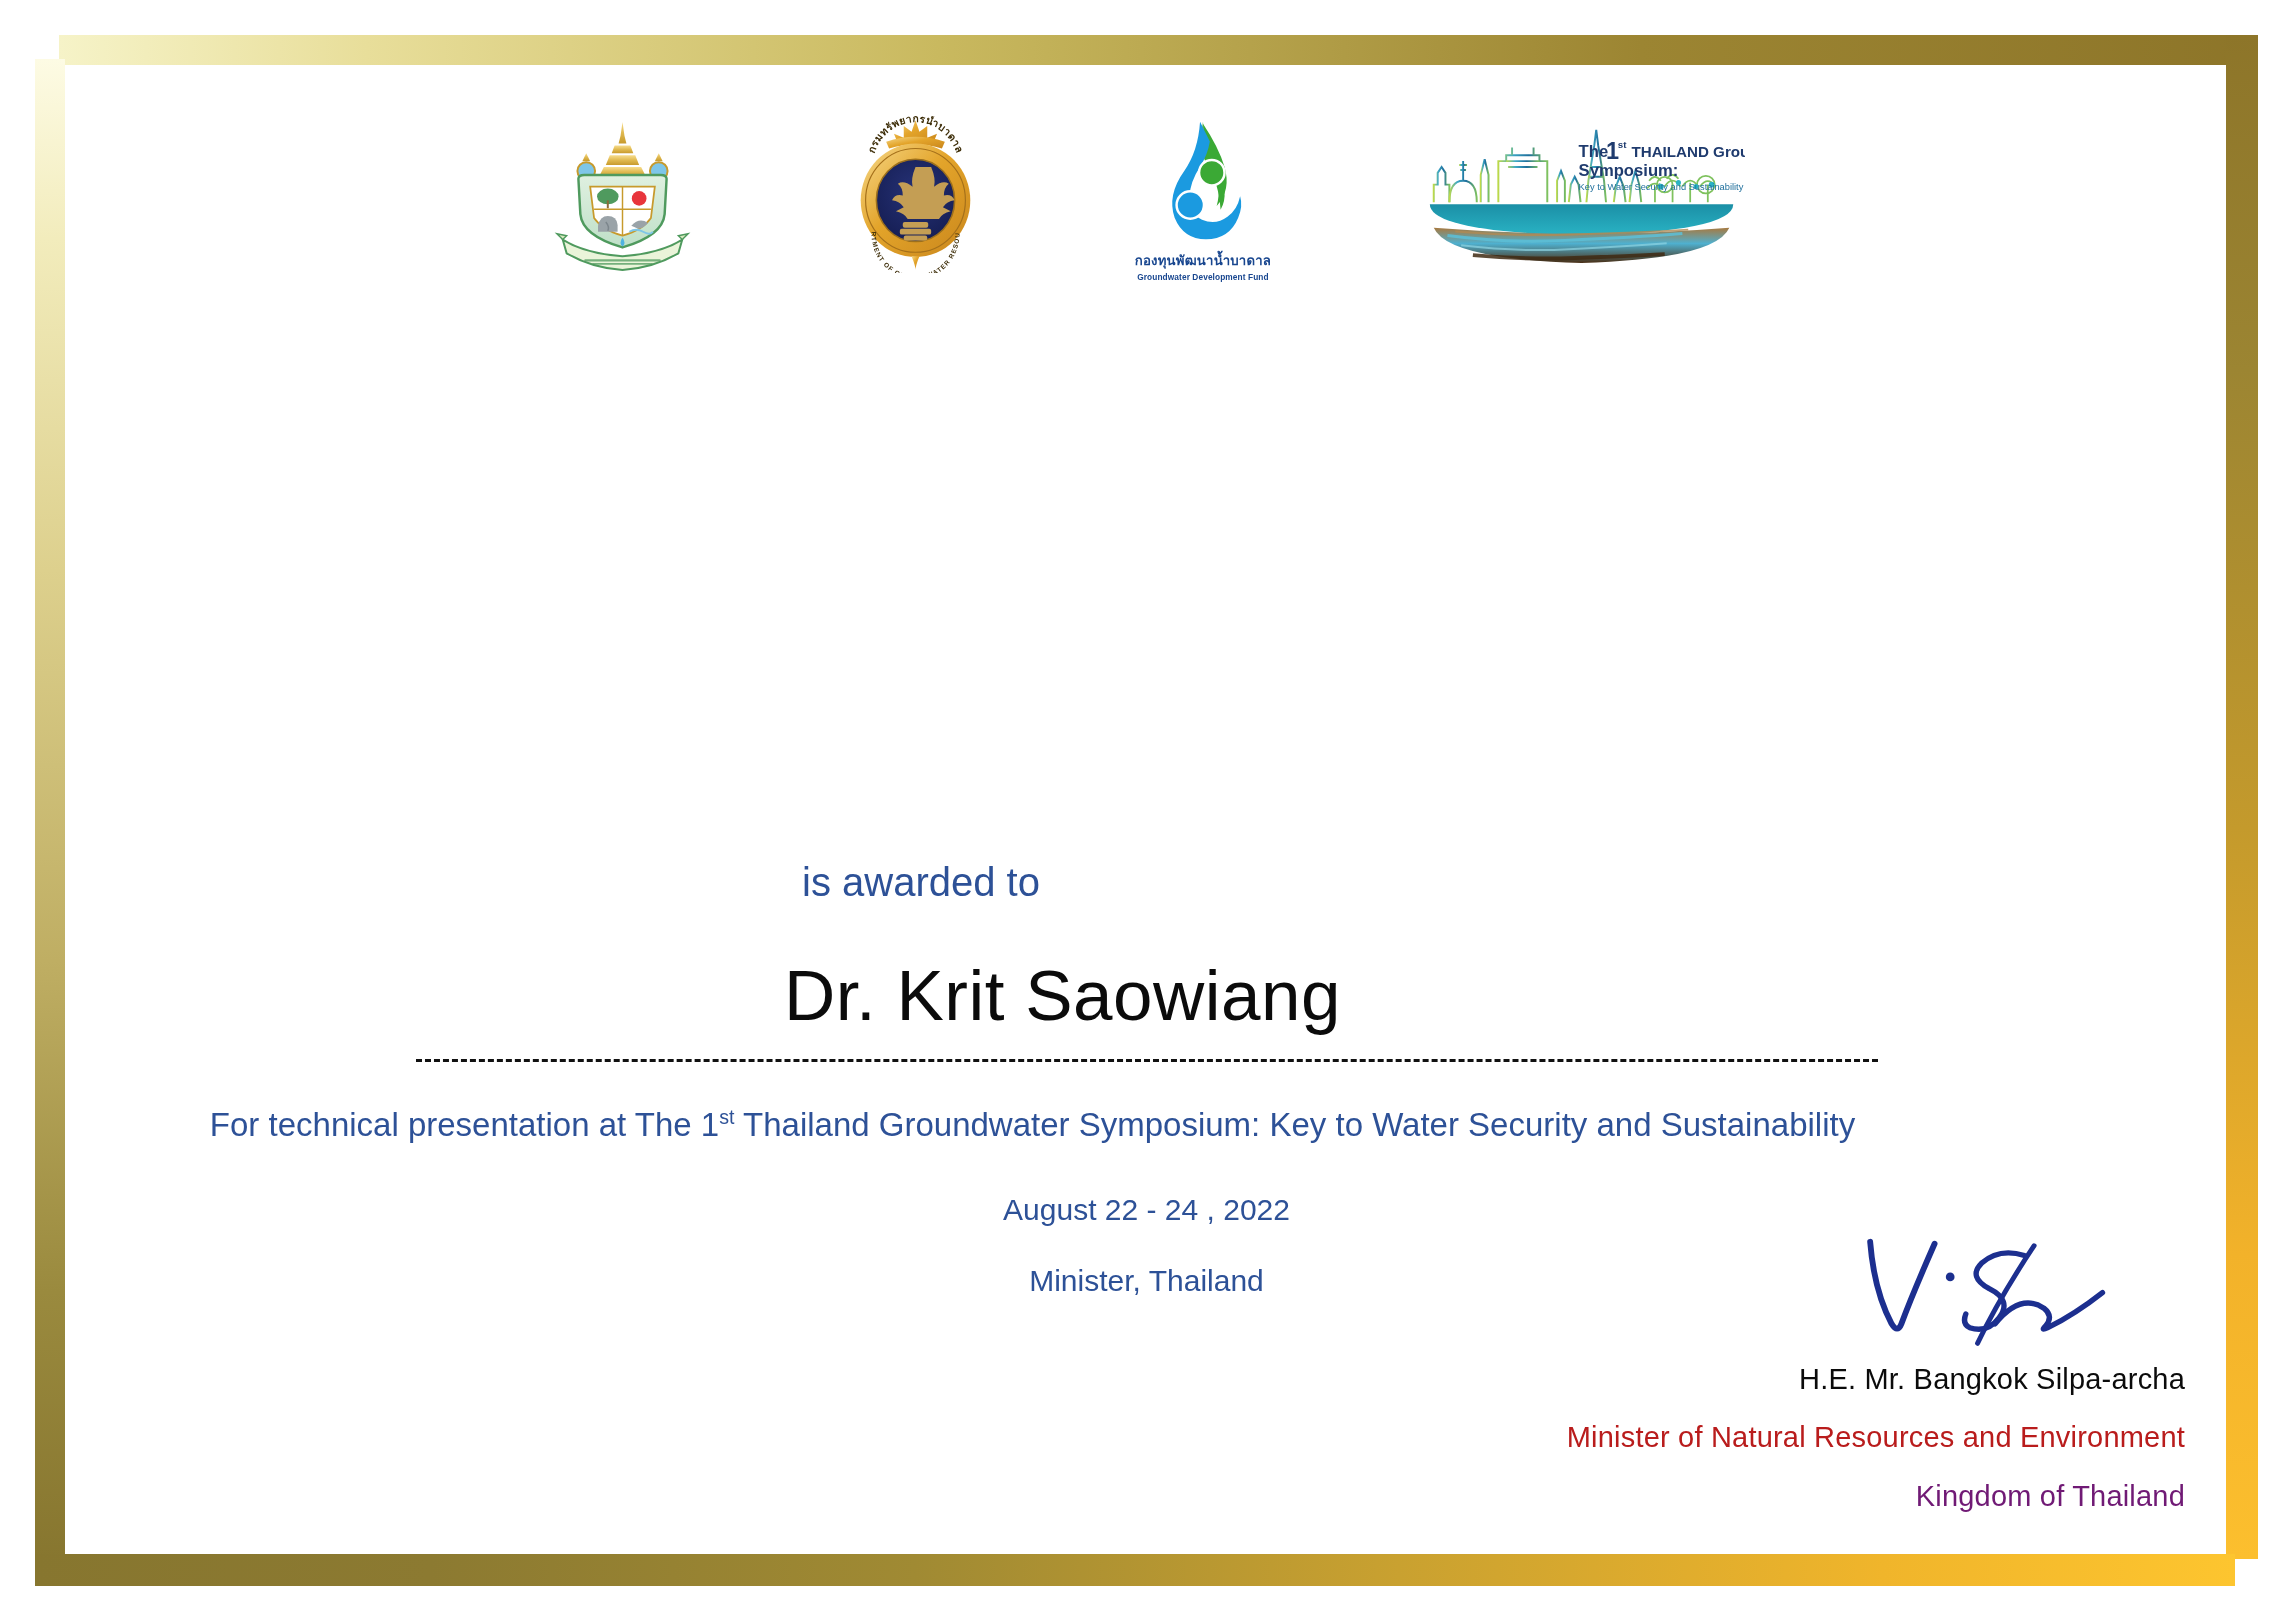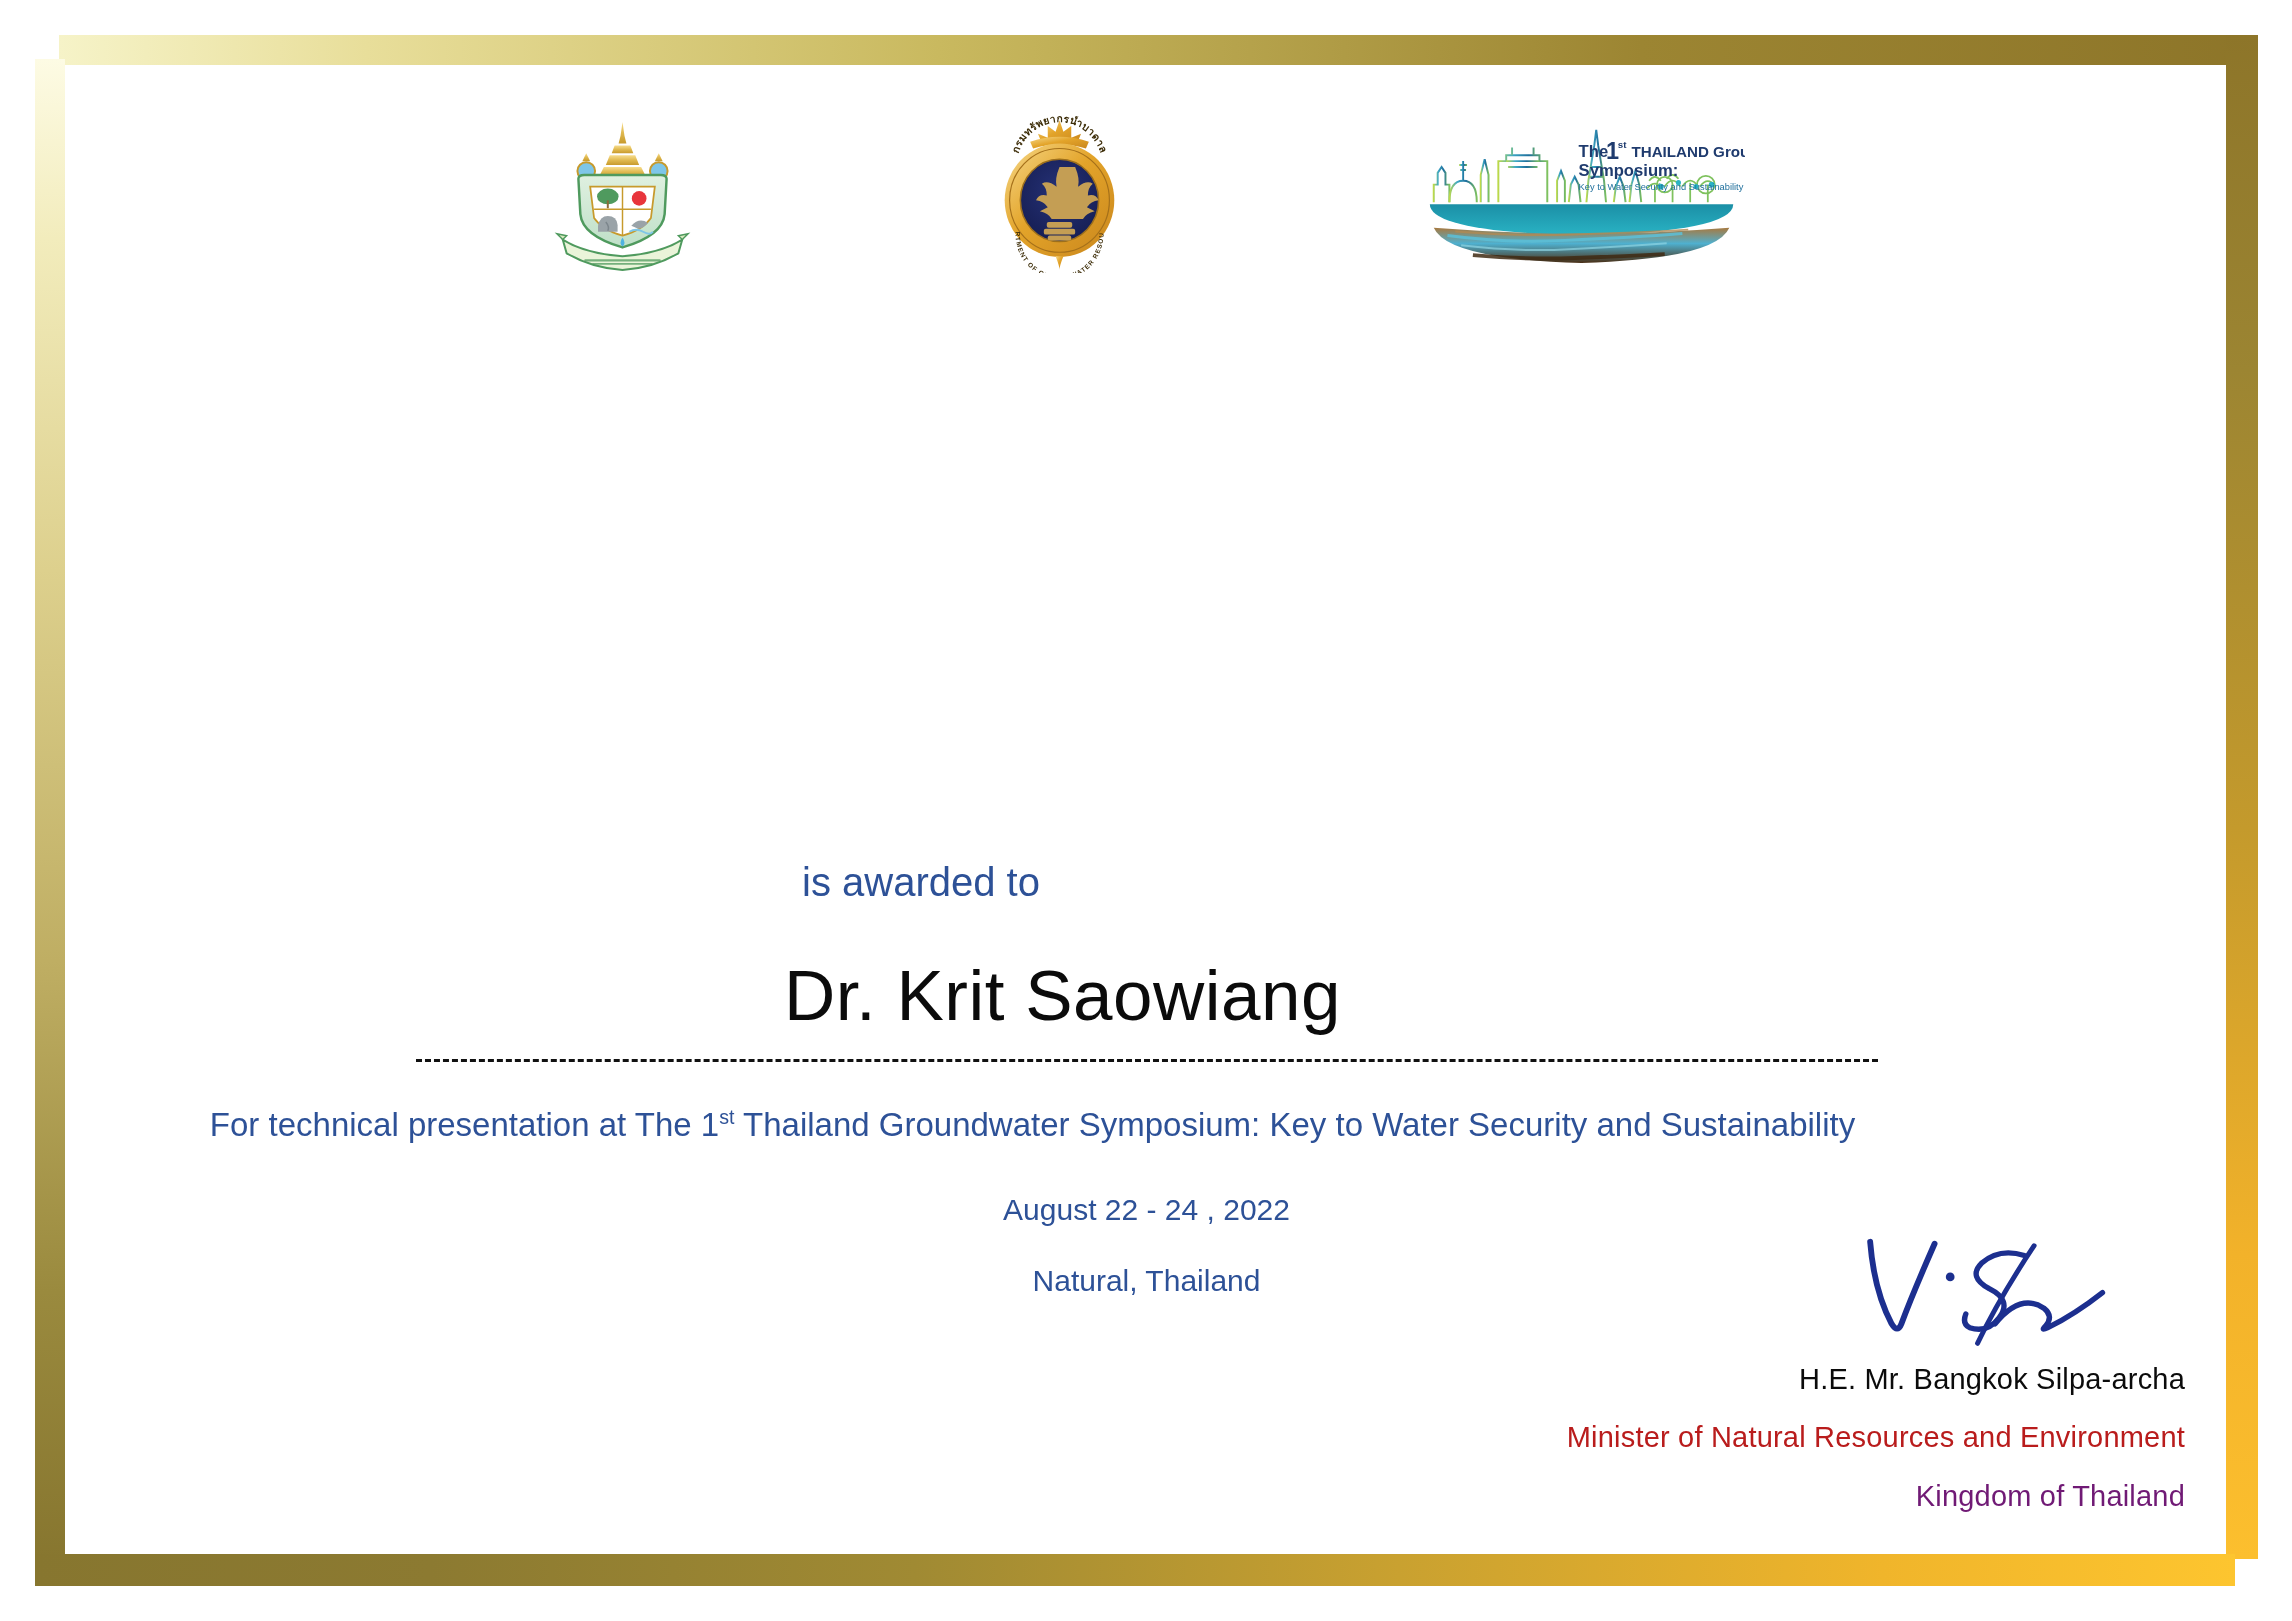--- a/index.html
+++ b/index.html
@@ -319,20 +319,36 @@
           <textPath href="#arcTop" startOffset="50%" text-anchor="middle">กรมทรัพยากรน้ำบาดาล</textPath>
         </text>
 
         <path id="arcBot" d="M70 120 m-45 0 a45 47 0 0 0 90 0" fill="none"></path>
         <text font-size="6.6" font-weight="bold" fill="#3d2d08" letter-spacing="1.1">
           <textPath href="#arcBot" startOffset="50%" text-anchor="middle">DEPARTMENT OF GROUNDWATER RESOURCES</textPath>
         </text>
       </svg>
     </div>
 
+    <div class="logo-cell">
+      <svg width="123" height="132" viewBox="0 0 125 135">
+
+        <path d="M63 6 q1 30 14 50 q14 22 4 40 q-2 -28 -13 -44 q-10 -16 -5 -46 z" fill="#3ba935"></path>
+        <path d="M63 8 q16 24 22 44 q7 24 -8 40 q6 -22 -4 -40 q-10 -18 -10 -44 z" fill="#3ba935"></path>
+
+        <path d="M60 6 q-2 30 -16 50 q-18 25 -10 48 q9 22 32 22 q24 0 33 -22 q5 -12 2 -22
+                 q-3 14 -13 21 q-12 9 -26 3 q-14 -7 -13 -23 q1 -16 11 -31 q8 -13 10 -26 z" fill="#1b9ae0"></path>
+
+        <circle cx="72" cy="58" r="13" fill="#3ba935" stroke="#ffffff" stroke-width="2.5"></circle>
+
+        <circle cx="50" cy="91" r="14" fill="#1b9ae0" stroke="#ffffff" stroke-width="2.5"></circle>
+      </svg>
+      <div class="logo-caption-th">กองทุนพัฒนาน้ำบาดาล</div>
+      <div class="logo-caption-en">Groundwater Development Fund</div>
+    </div>
 
     <div class="logo-cell">
       <svg width="323" height="147" viewBox="0 0 330 150">
         <defs>
           <linearGradient id="skyG" x1="0" y1="0" x2="1" y2="0">
             <stop offset="0" stop-color="#bcd94a"></stop>
             <stop offset="0.28" stop-color="#3fa9c6"></stop>
             <stop offset="0.62" stop-color="#1f6f9c"></stop>
             <stop offset="1" stop-color="#7fc25e"></stop>
           </linearGradient>
@@ -401,21 +417,21 @@
   <div class="awarded-to">is awarded to</div>
 
   <div class="recipient-block">
     <div class="recipient-name">Dr. Krit Saowiang</div>
   </div>
   <div class="recipient-rule"></div>
 
   <div class="line-event"><span>For technical presentation at The 1</span><sup>st</sup><span> Thailand Groundwater Symposium: Key to Water Security and Sustainability</span></div>
 
   <div class="line-date">August 22 - 24 , 2022</div>
-  <div class="line-place">Natural, Thailand</div>
+  <div class="line-place">Minister, Thailand</div>
 
   <div class="sig-block">
     <div class="sig-mark">
       <svg width="294" height="123" viewBox="0 0 300 126">
         <g fill="none" stroke="#1c2f8f" stroke-linecap="round" stroke-linejoin="round">
 
           <path d="M18 8 Q22 58 40 92 Q46 102 50 92 Q62 60 84 10" stroke-width="6"></path>
 
           <circle cx="100" cy="44" r="4.5" fill="#1c2f8f" stroke="none"></circle>
 

